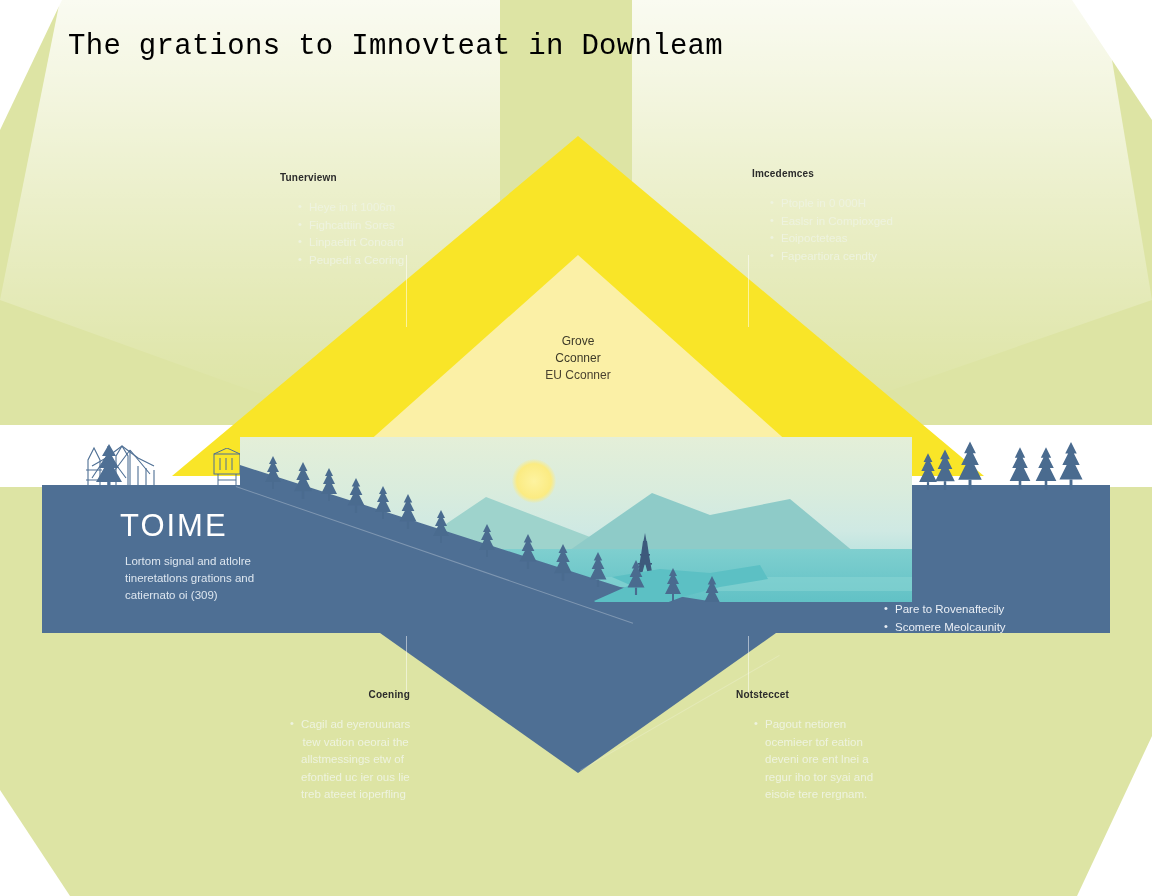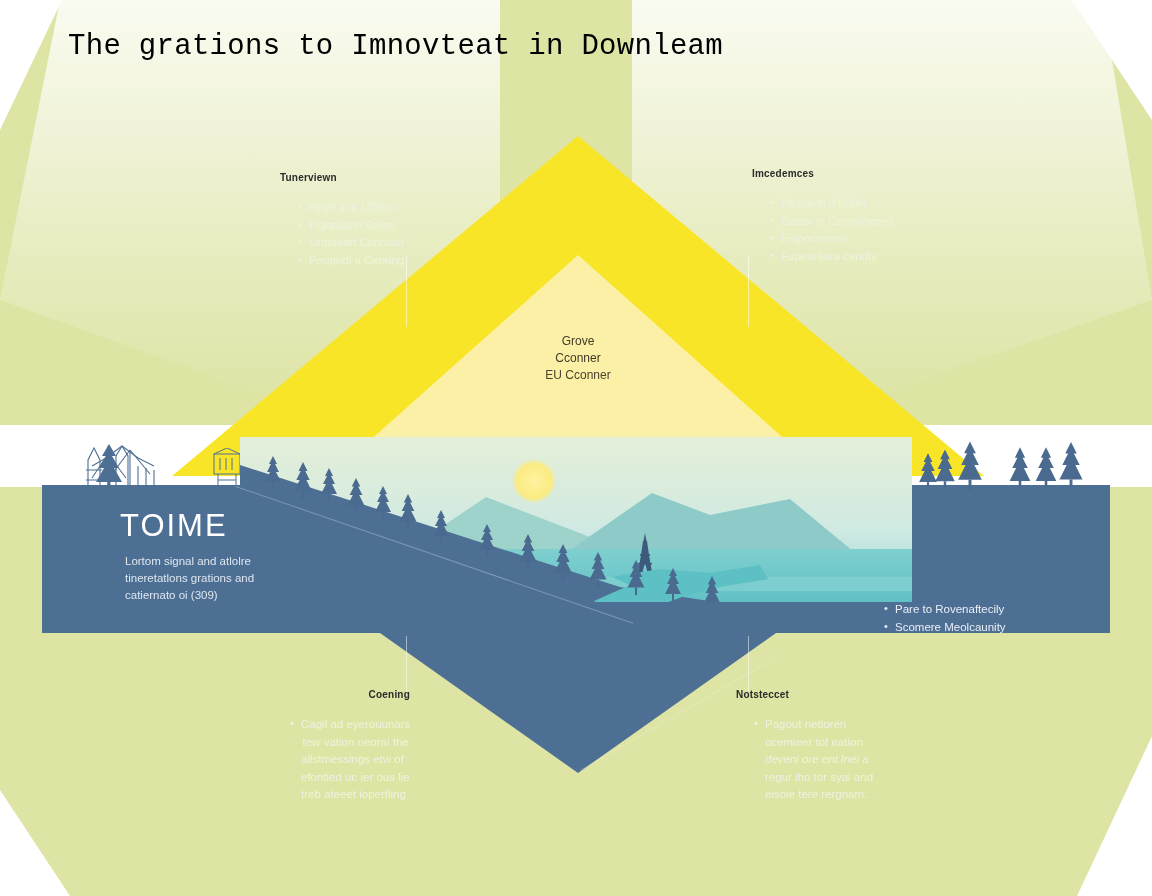--- a/index.html
+++ b/index.html
@@ -356,21 +356,21 @@
   </div>
   <style>
     [data-name="block-bottom-left-list"] li:not(:first-child):before{content:"";}
   </style>
 
   <div class="block" style="left:736px;top:689px;" data-name="block-bottom-right">
     <div class="bh" data-name="block-bottom-right-heading">Notsteccet</div>
     <ul class="bl dim" data-name="block-bottom-right-list">
       <li data-name="list-item">Pagout netioren</li>
       <li style="padding-left:13px;" data-name="list-item">ocemieer tof eation</li>
-      <li style="padding-left:13px;font-style:italic;" data-name="list-item">deveni ore ent lnei a</li>
+      <li style="padding-left:13px;" data-name="list-item">deveni ore ent lnei a</li>
       <li style="padding-left:13px;" data-name="list-item">regur iho tor syai and</li>
       <li style="padding-left:13px;" data-name="list-item">eisoie tere rergnam.</li>
     </ul>
   </div>
   <style>
     [data-name="block-bottom-right-list"] li:not(:first-child):before{content:"";}
   </style>
 
 </div>
 

